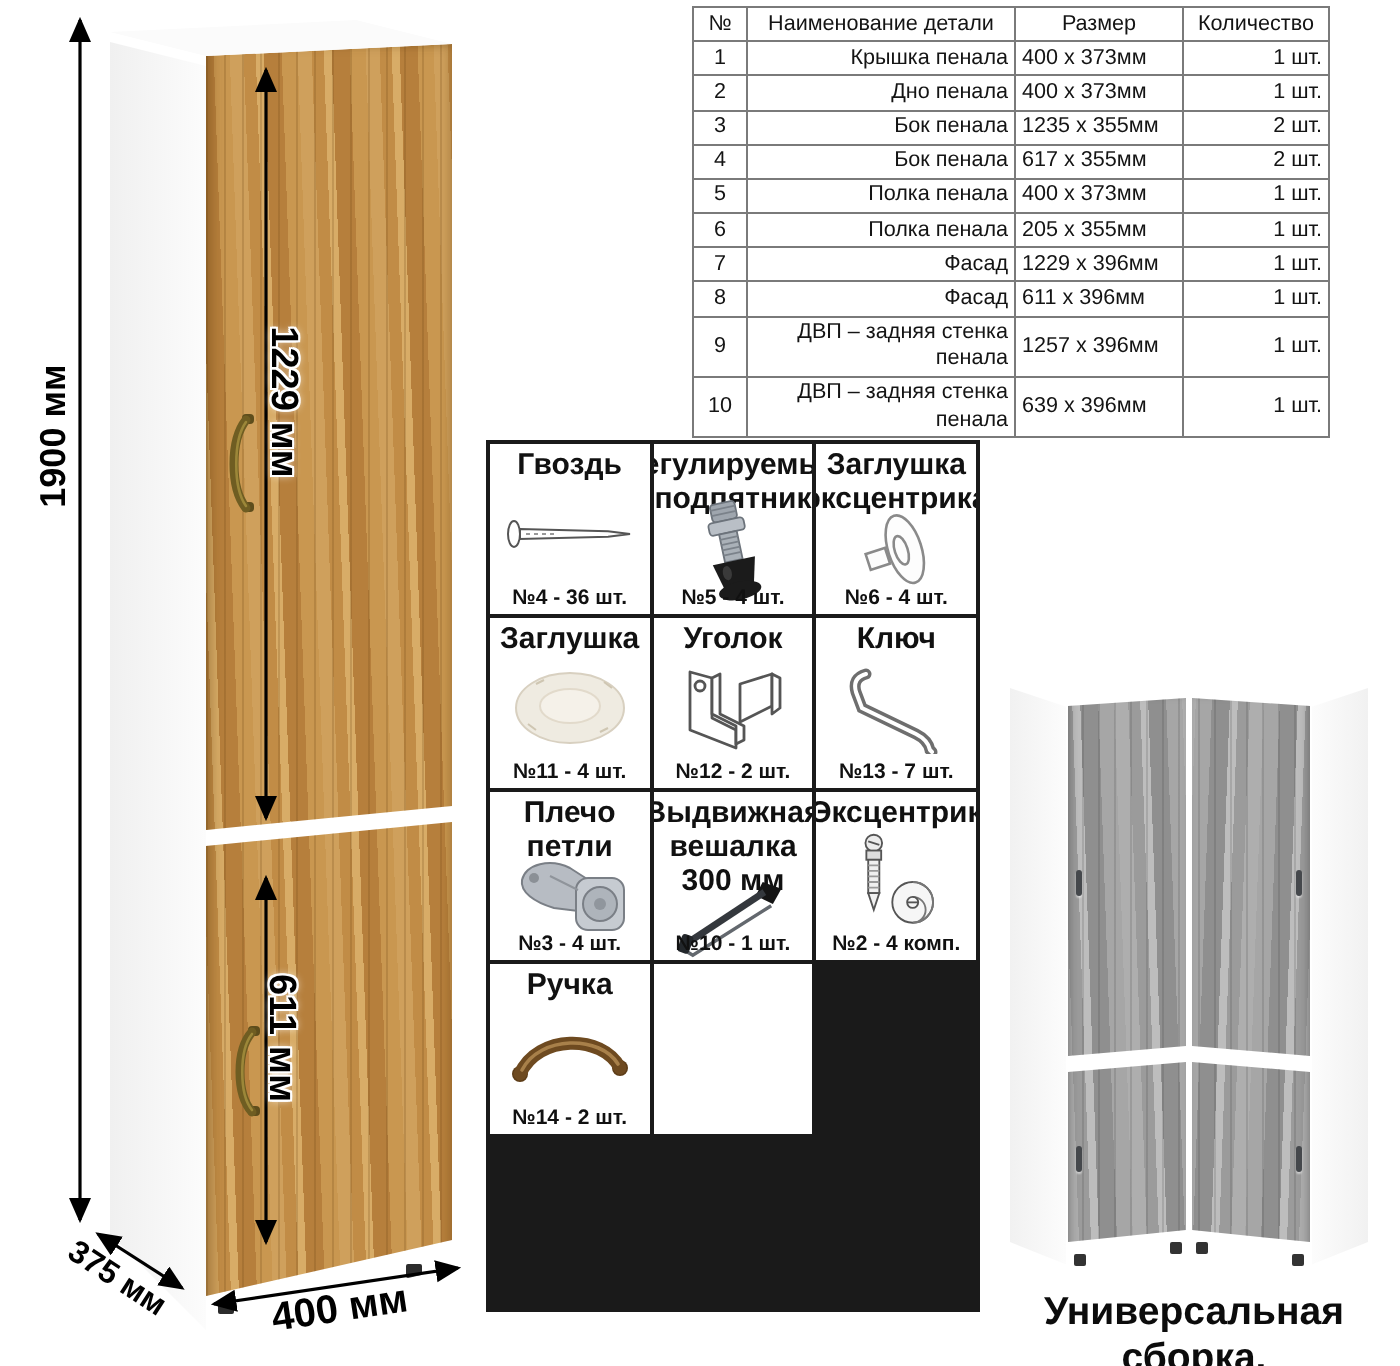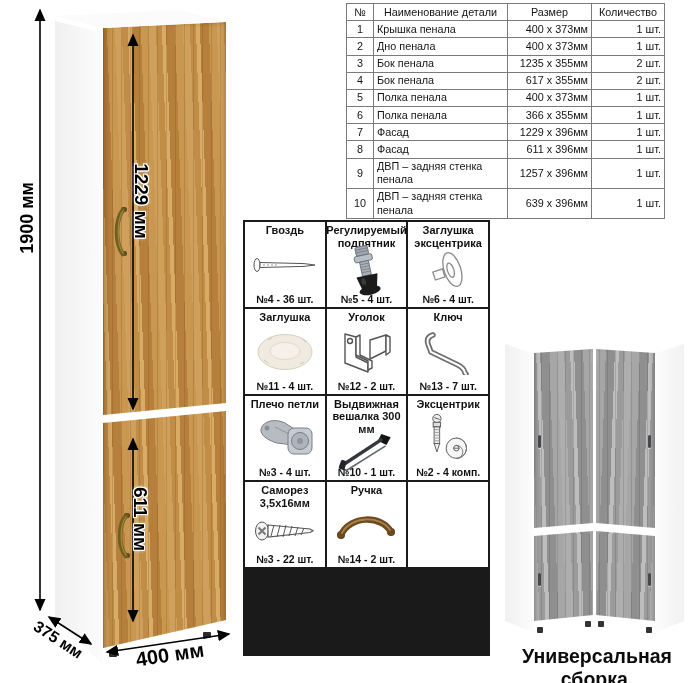--- a/index.html
+++ b/index.html
@@ -38,31 +38,31 @@
   .dim-1229{left:141px;top:201px;font-size:19px;transform:translate(-50%,-50%) rotate(90deg);}
   .dim-611 {left:140px;top:519px;font-size:19px;transform:translate(-50%,-50%) rotate(90deg);}
   .dim-375 {left:58px;top:640px;font-size:16px;transform:translate(-50%,-50%) rotate(33deg);}
   .dim-400 {left:170px;top:655px;font-size:20px;transform:translate(-50%,-50%) rotate(-8.5deg);}
 
   
   .parts{position:absolute;left:346px;top:3px;border-collapse:collapse;font-size:10.8px;color:#141414;}
   .parts th,.parts td{border:1px solid #7a7a7a;padding:1.5px 3px;line-height:1.22;font-weight:normal;}
   .parts th{text-align:center;}
   .col-num{width:20px;text-align:center;}
-  .col-name{width:127px;text-align:left;}
-  .col-size{width:77px;text-align:right;}
+  .col-name{width:127px;text-align:right;}
+  .col-size{width:77px;text-align:left;}
   .col-qty{width:66px;text-align:right;}
 
   
   .hw{position:absolute;left:243px;top:220px;width:247px;height:436px;box-sizing:border-box;
       display:grid;grid-template-columns:1fr 1fr 1fr;grid-template-rows:repeat(5,1fr);
       gap:2px;background:#1a1a1a;border:2px solid #1a1a1a;}
   .hw-cell{background:#fff;display:flex;flex-direction:column;align-items:center;
       justify-content:space-between;padding:2px 1px;overflow:hidden;}
-  .hw-title{font-weight:bold;font-size:11px;line-height:1.15;text-align:center;}
+  .hw-title{font-weight:bold;font-size:15px;line-height:1.15;text-align:center;}
   .hw-icon{flex:1;display:flex;align-items:center;justify-content:center;min-height:0;}
   .hw-qty{font-weight:bold;font-size:10.5px;}
 
   
   .gcab{position:absolute;top:341px;width:92px;height:296px;}
   .gcab.left{left:503px;}
   .gcab.right{left:594px;transform:scaleX(-1);}
   .gc-side{position:absolute;left:2px;top:3px;width:30px;height:290px;
     background:linear-gradient(to right,#f1f1f1,#fdfdfd);
     clip-path:polygon(0 0,30px 10px,30px 289px,0 277px);}
@@ -164,21 +164,21 @@
         </tr>
       <tr>
           <td class="col-num">5</td>
           <td class="col-name">Полка пенала</td>
           <td class="col-size">400 x 373мм</td>
           <td class="col-qty">1 шт.</td>
         </tr>
       <tr>
           <td class="col-num">6</td>
           <td class="col-name">Полка пенала</td>
-          <td class="col-size">366 x 355мм</td>
+          <td class="col-size">205 x 355мм</td>
           <td class="col-qty">1 шт.</td>
         </tr>
       <tr>
           <td class="col-num">7</td>
           <td class="col-name">Фасад</td>
           <td class="col-size">1229 x 396мм</td>
           <td class="col-qty">1 шт.</td>
         </tr>
       <tr>
           <td class="col-num">8</td>
@@ -327,32 +327,20 @@
           <path d="M10 33 l3 9 3 -9 Z" fill="#f0f0f0" stroke="#555"></path>
           <circle cx="34" cy="38" r="11" fill="#f6f6f6" stroke="#555"></circle>
           <path d="M34 27 a11 11 0 0 1 0 22 a7 7 0 0 0 0 -14" fill="none" stroke="#777"></path>
           <circle cx="34" cy="38" r="3" fill="none" stroke="#555"></circle>
           <path d="M31 38 h6" stroke="#555"></path>
         </svg>
       </div>
       <div class="hw-qty">№2 - 4 комп.</div>
     </div>
 
-    <div class="hw-cell">
-      <div class="hw-title">Саморез 3,5х16мм</div>
-      <div class="hw-icon">
-        <svg width="62" height="28" viewBox="0 0 62 28">
-          <ellipse cx="8" cy="14" rx="6.5" ry="9" fill="#f2f2f2" stroke="#555"></ellipse>
-          <path d="M4.5 10.5 l7 7 M11.5 10.5 l-7 7" stroke="#777" stroke-width="2"></path>
-          <path d="M14 8 L56 12 L59 13.8 L56 15.5 L14 20 Z" fill="#fff" stroke="#555" stroke-width="1.2"></path>
-          <path d="M17 19 l3 -11 m3 12 l3 -12 m3 12 l3 -12 m3 11 l3 -10 m3 10 l3 -9 m3 8 l3 -7" stroke="#555" fill="none"></path>
-        </svg>
-      </div>
-      <div class="hw-qty">№3 - 22 шт.</div>
-    </div>
 
 
     <div class="hw-cell">
       <div class="hw-title">Ручка</div>
       <div class="hw-icon">
         <svg width="64" height="36" viewBox="0 0 64 36">
           <circle cx="7" cy="28" r="4" fill="#5d3d18"></circle>
             <circle cx="57" cy="25" r="4" fill="#5d3d18"></circle>
           <path d="M7 28 C16 8 48 8 57 25" fill="none" stroke="#6e4a20" stroke-width="6.5" stroke-linecap="round"></path>
           <path d="M8 26 C17 8.5 47 8.5 56 23" fill="none" stroke="#a8804a" stroke-width="1.8" stroke-linecap="round"></path>

